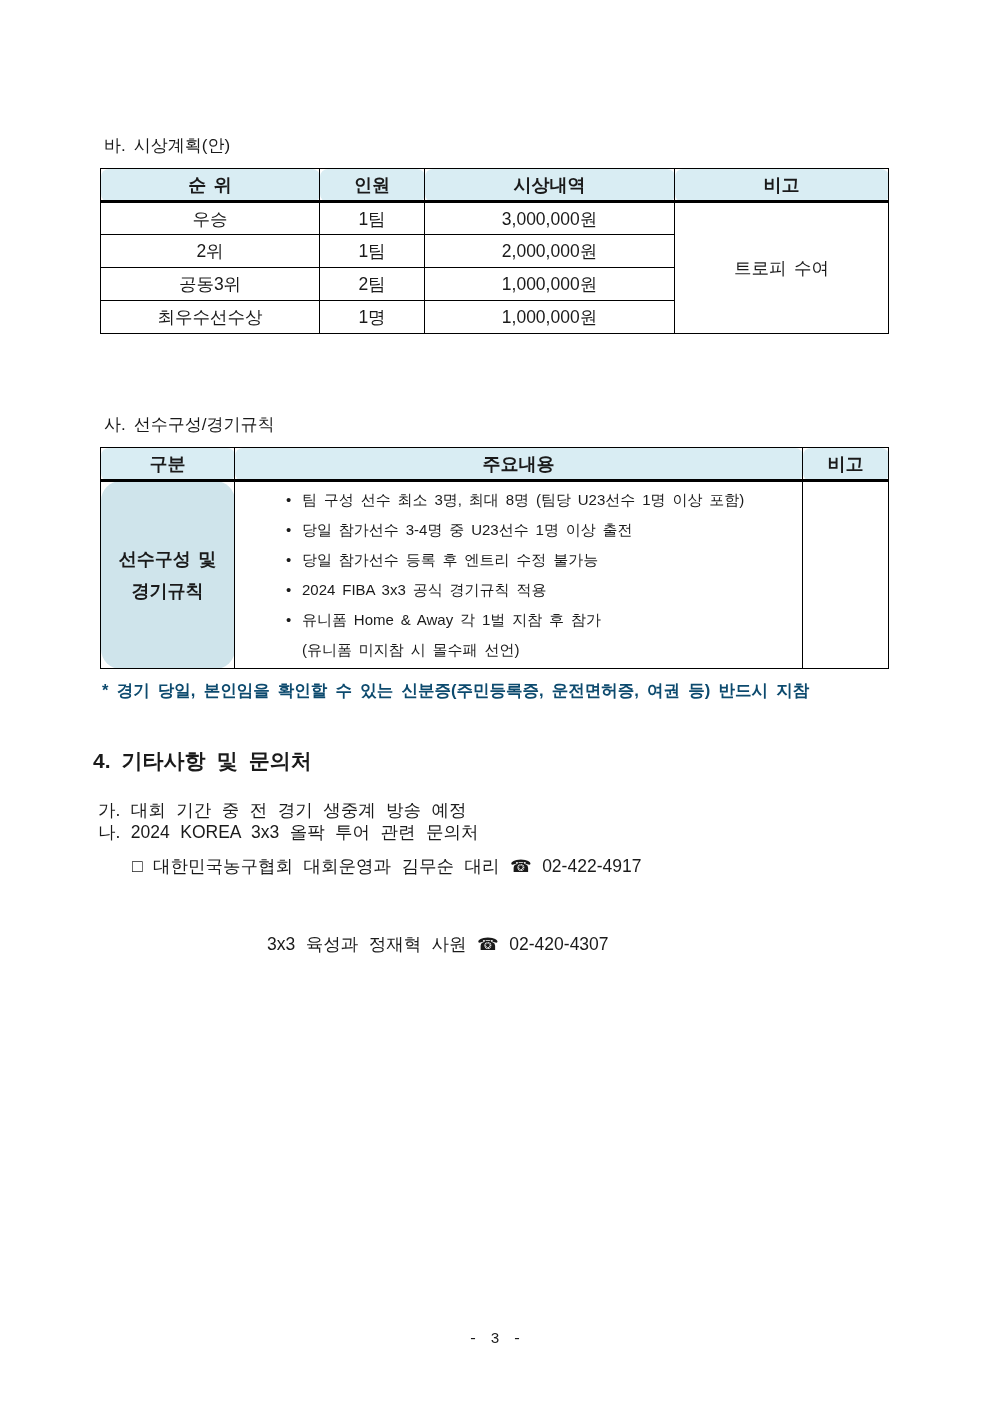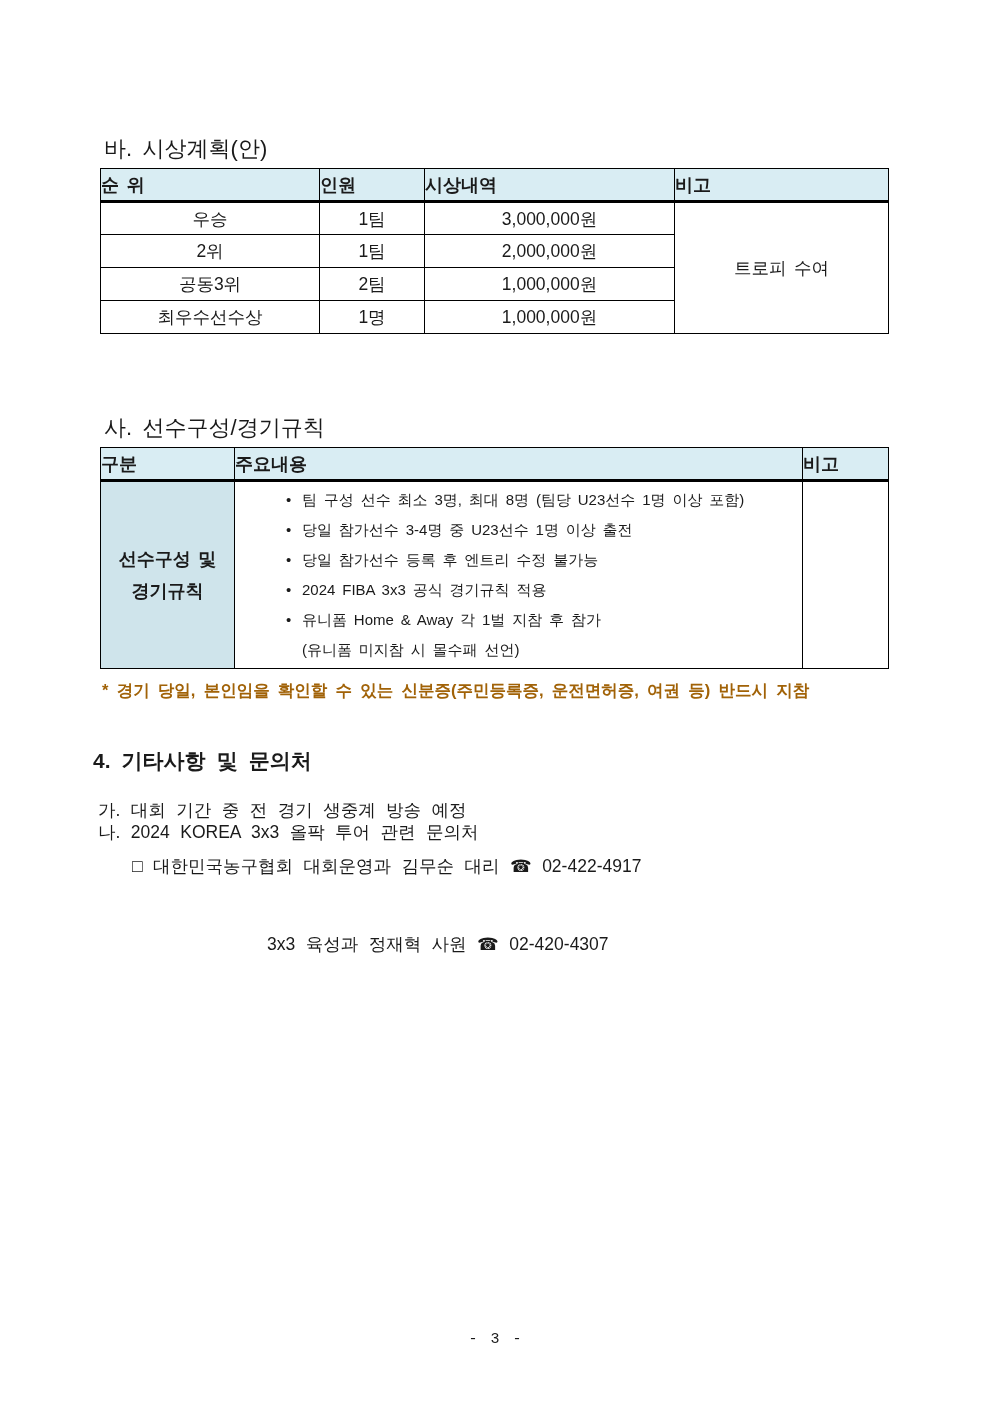--- a/index.html
+++ b/index.html
@@ -7,21 +7,21 @@
   .page {
     position:relative;
     width:992px; height:1403px;
     background:#ffffff;
     font-family:"Liberation Sans","DejaVu Sans",sans-serif;
     color:#1a1a1a;
     overflow:hidden;
   }
   .section-heading {
     position:absolute;
-    font-size:22px;
+    font-size:17px;
     font-weight:400;
     word-spacing:0.2em;
     white-space:nowrap;
   }
   #heading-award { left:104px; top:134px; }
   #heading-rules { left:104px; top:413px; }
 
   table.doc-table {
     position:absolute;
     border-collapse:collapse;
@@ -31,60 +31,62 @@
   table.doc-table th, table.doc-table td {
     border:1.6px solid #000;
     overflow:hidden;
   }
   table.doc-table thead th {
     background:#d9edf3;
     border-bottom:3px solid #000;
     font-weight:700;
     font-size:18px;
     height:33px;
-    text-align:left;
+    text-align:center;
     word-spacing:0.15em;
+    border-radius:8px;
   }
   #award-table { left:100px; top:168px; width:788px; }
   #award-table tbody td {
     height:33px;
     font-size:17.5px;
     text-align:center;
     font-weight:400;
     word-spacing:0.15em;
   }
   #rules-table { left:100px; top:447px; width:788px; }
   #rules-table .category-cell {
     background:#cfe4eb;
     font-weight:700;
     font-size:18px;
     text-align:center;
     vertical-align:middle;
     line-height:1.8;
     word-spacing:0.15em;
+    border-radius:20px;
   }
   #rules-table .content-cell {
     vertical-align:top;
     padding:3px 2px 3px 7px;
   }
   #rules-table .note-cell { background:#fff; }
   .bullet-line {
     font-size:15px;
     line-height:30px;
     white-space:nowrap;
     word-spacing:0.18em;
     margin-left:44px;
   }
   .bullet-line .marker { display:inline-block; width:16px; }
   .cont-line { padding-left:16px; }
 
   .red-note {
     position:absolute;
     left:102px; top:680px;
-    color:#a16207;
+    color:#0c4a6e;
     font-weight:700;
     font-size:16.5px;
     word-spacing:0.22em;
     white-space:nowrap;
   }
   .misc-heading {
     position:absolute;
     left:93px; top:747px;
     font-size:21px;
     font-weight:700;

